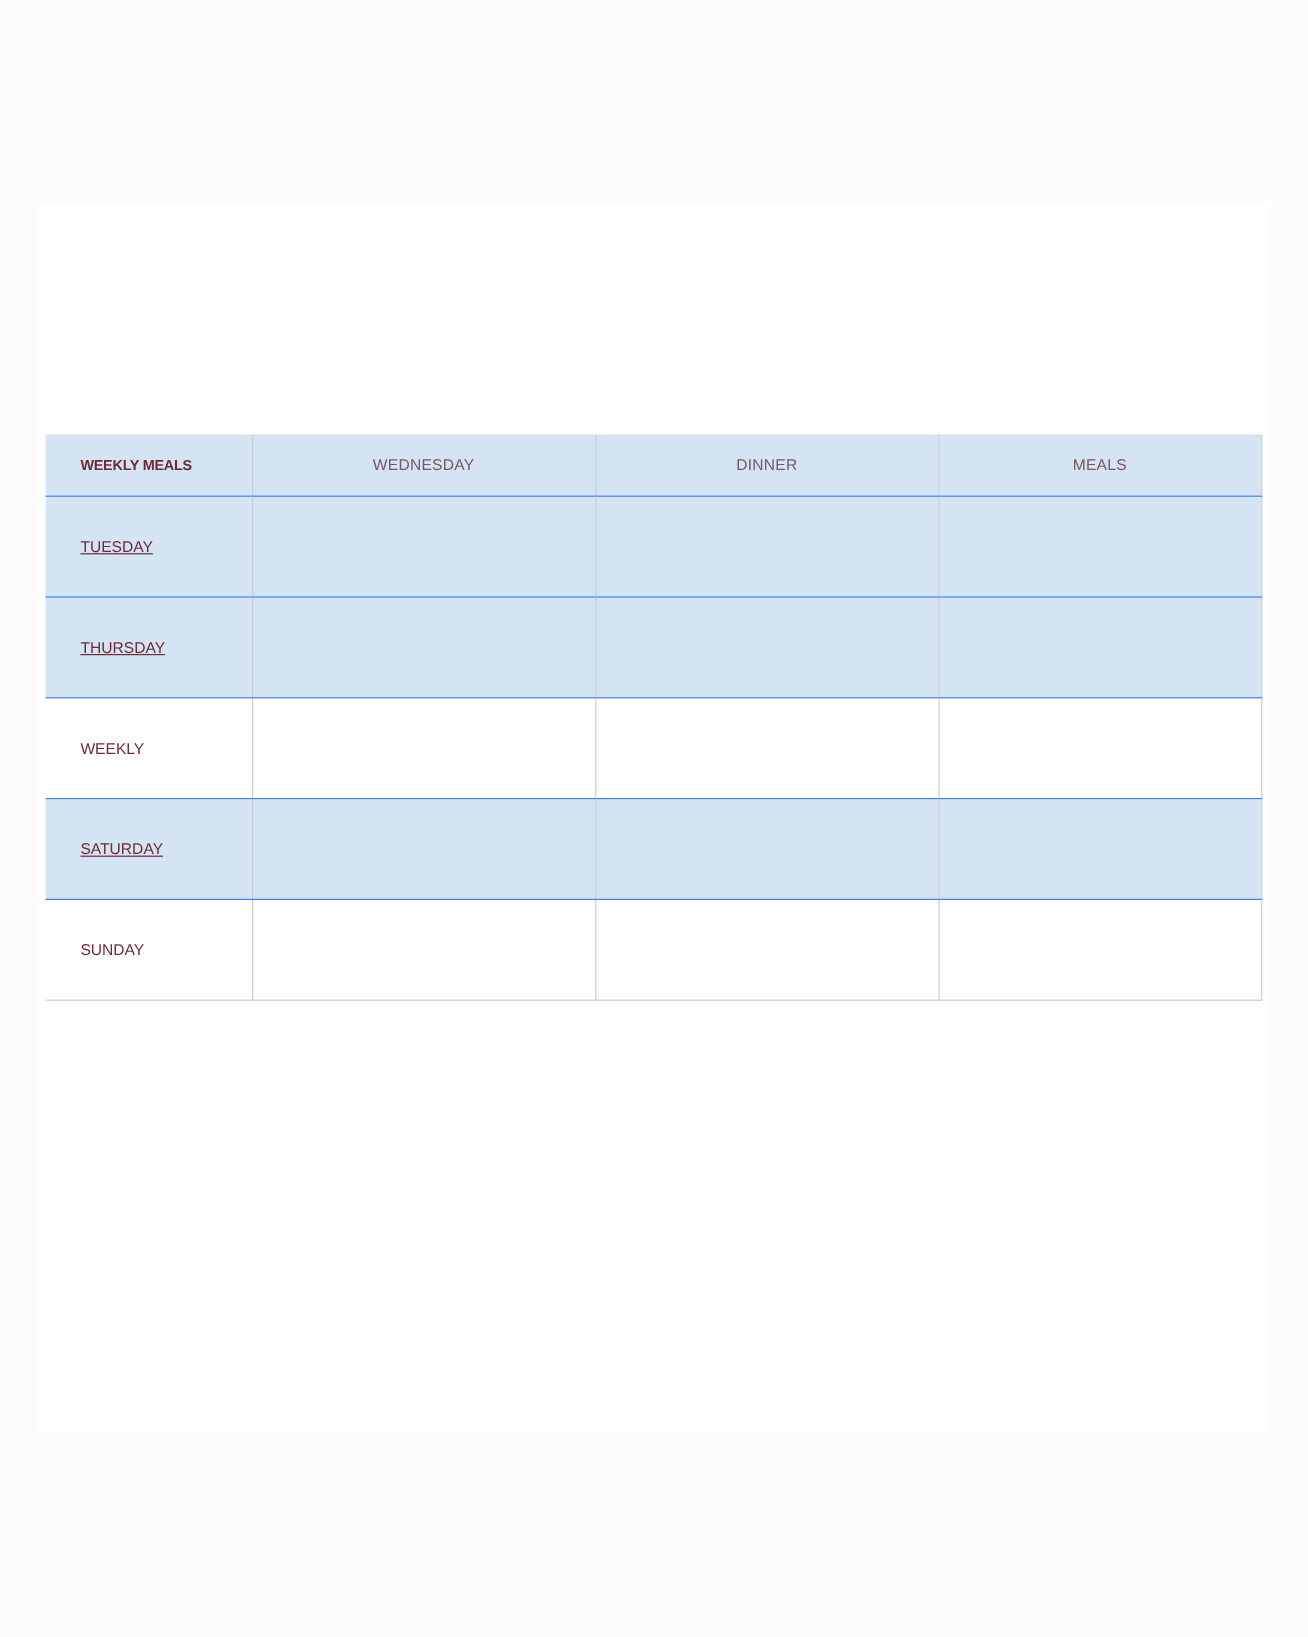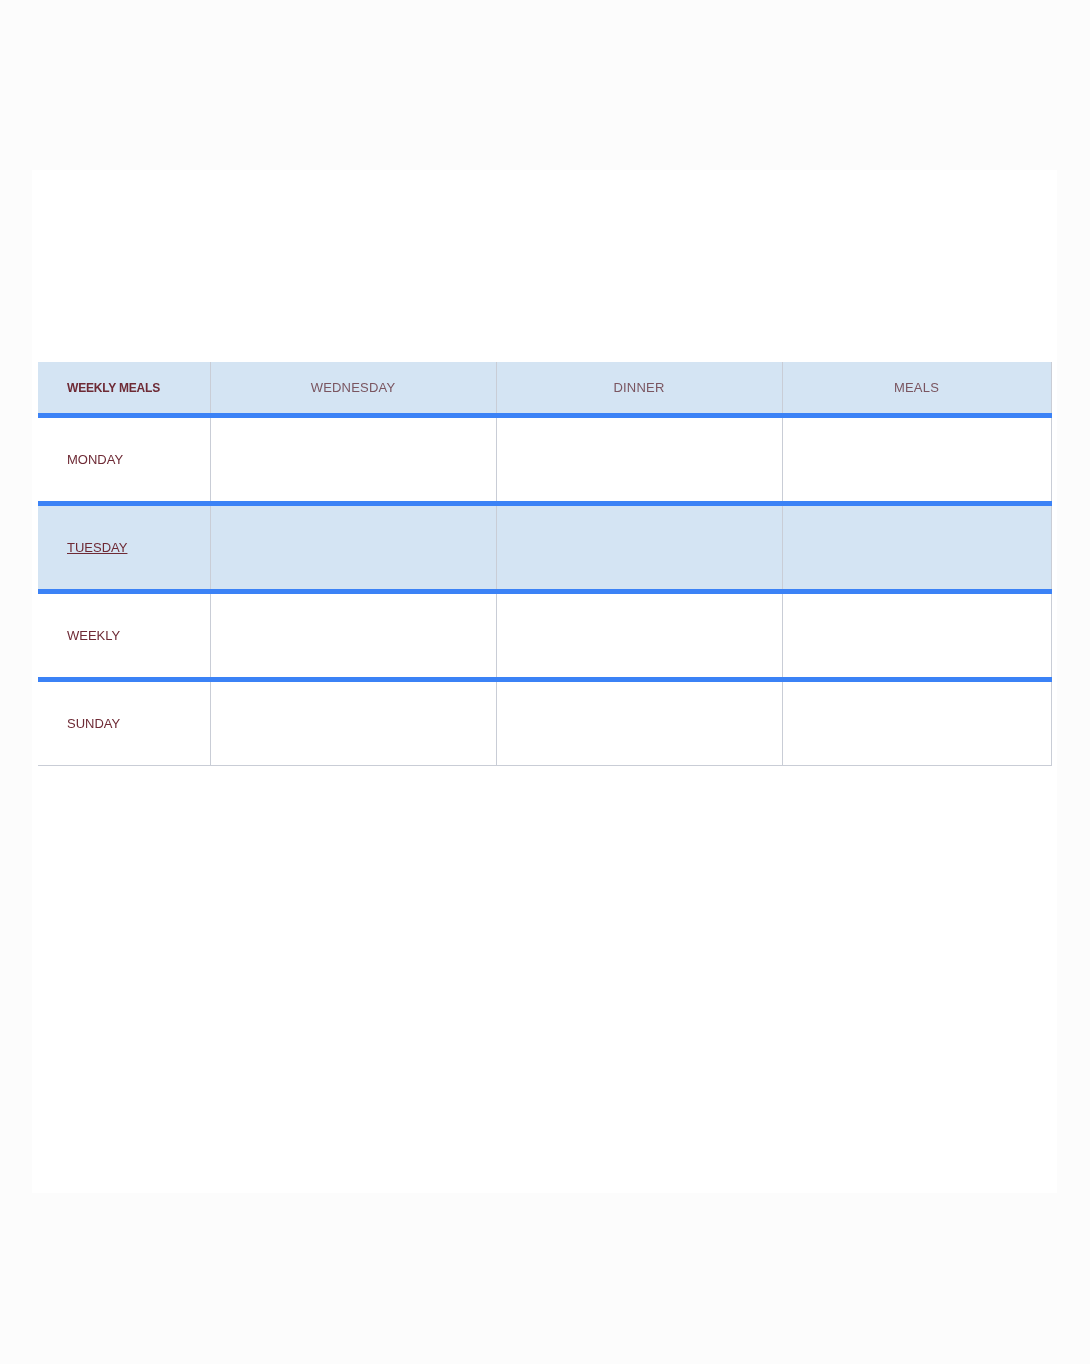--- a/index.html
+++ b/index.html
@@ -19,21 +19,21 @@
   .planner {
     position: absolute;
     left: 38px; top: 362px;
     width: 1013px;
     border-collapse: collapse;
     table-layout: fixed;
   }
   .planner th, .planner td {
     padding: 0;
     border-right: 1px solid #c9cdd6;
-    border-bottom: 5px solid #3b82f6;
+    border-bottom: 1px solid #3b82f6;
   }
   .planner tr > :last-child { border-right: 1px solid #c9cdd6; }
   .planner thead th {
     height: 51px;
     background: #d4e4f3;
     font-weight: normal;
     font-size: 13px;
     color: #7a5560;
     text-align: center;
     letter-spacing: 0.2px;
@@ -75,34 +75,40 @@
     </colgroup>
   <thead>
     <tr>
       <th class="corner">WEEKLY MEALS</th>
       <th>WEDNESDAY</th>
       <th>DINNER</th>
       <th>MEALS</th>
     </tr>
   </thead>
   <tbody>
-    <tr class="plain">
-      <td class="day">MONDAY</td>
-      <td class="cell"></td>
-      <td class="cell"></td>
-      <td class="cell"></td>
-    </tr>
     <tr class="shaded">
       <td class="day">TUESDAY</td>
       <td class="cell"></td>
       <td class="cell"></td>
       <td class="cell"></td>
     </tr>
+    <tr class="shaded">
+      <td class="day">THURSDAY</td>
+      <td class="cell"></td>
+      <td class="cell"></td>
+      <td class="cell"></td>
+    </tr>
     <tr class="plain">
       <td class="day">WEEKLY</td>
+      <td class="cell"></td>
+      <td class="cell"></td>
+      <td class="cell"></td>
+    </tr>
+    <tr class="shaded">
+      <td class="day">SATURDAY</td>
       <td class="cell"></td>
       <td class="cell"></td>
       <td class="cell"></td>
     </tr>
     <tr class="plain">
       <td class="day">SUNDAY</td>
       <td class="cell"></td>
       <td class="cell"></td>
       <td class="cell"></td>
     </tr>

